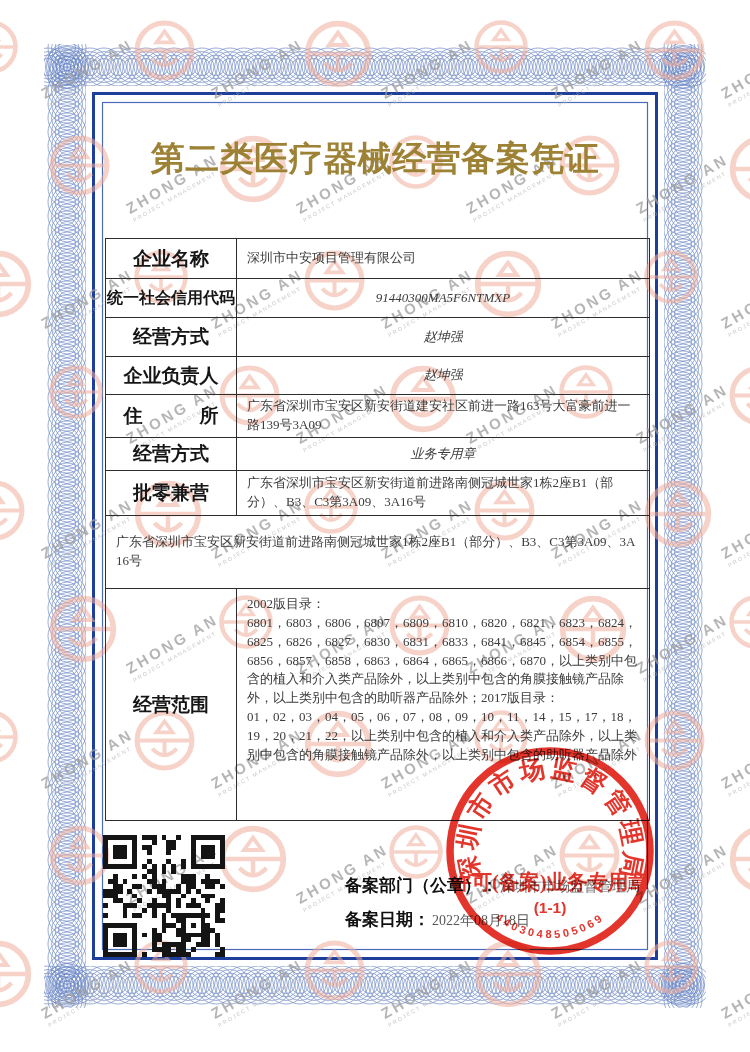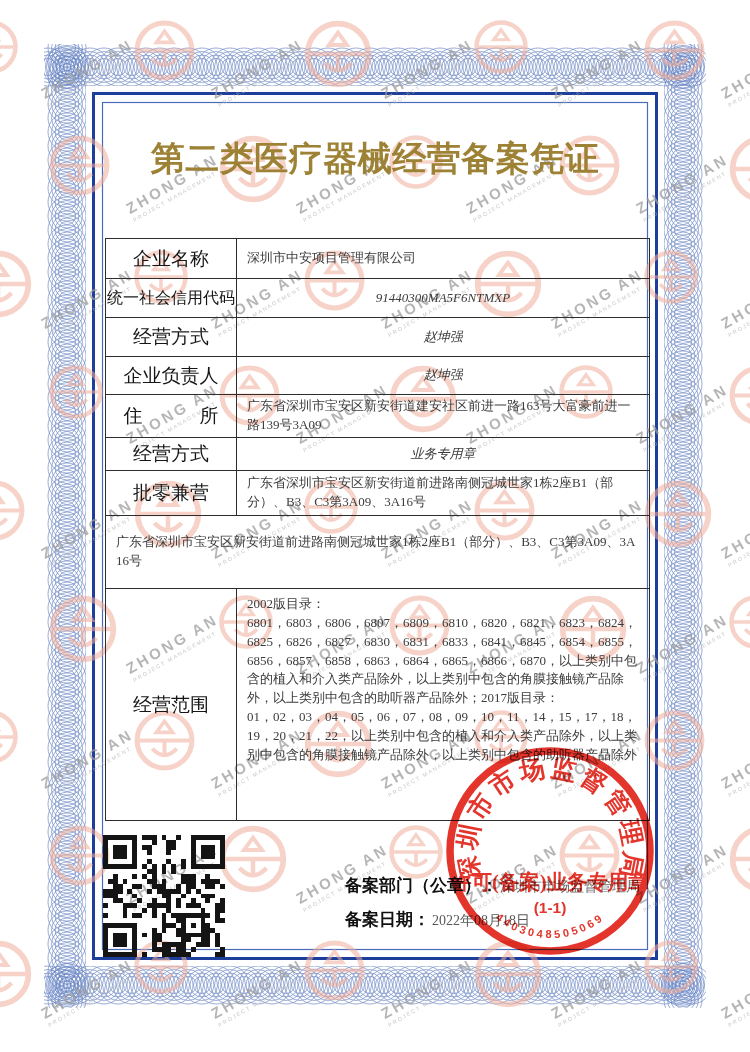--- a/index.html
+++ b/index.html
@@ -22,21 +22,21 @@
          font-size:34px;font-weight:bold;letter-spacing:.5px;}
   .recno{position:absolute;left:155px;top:199px;font-size:16px;font-weight:bold;color:#141414;}
   .recno .val{font-size:14px;font-weight:normal;color:#5b5b5b;margin-left:3px;}
   
   .tbl{position:absolute;left:105px;top:238px;width:545px;border:1.6px solid #2d2d2d;
        box-sizing:border-box;background:transparent;}
   .trow{display:flex;border-top:1.5px solid #2d2d2d;box-sizing:border-box;}
   .trow:first-child{border-top:none;}
   .tlabel{flex:0 0 131px;width:131px;border-right:1.5px solid #2d2d2d;box-sizing:border-box;
           display:flex;align-items:center;justify-content:center;text-align:right;
-          font-size:19px;font-weight:normal;color:#151515;}
+          font-size:19px;font-weight:bold;color:#151515;}
   .tval{flex:1;display:flex;align-items:center;font-size:13px;color:#3b3b3b;line-height:1.45;
         padding:3px 10px;box-sizing:border-box;white-space:pre-line;word-break:break-all;text-align:left;}
   .tval.center{justify-content:center;text-align:center;font-style:italic;}
   .trow:nth-child(1){height:39px}.trow:nth-child(2){height:39px}.trow:nth-child(3){height:39px}
   .trow:nth-child(4){height:38px}.trow:nth-child(5){height:43px}.trow:nth-child(6){height:33px}
   .trow:nth-child(7){height:45px}.trow:nth-child(8){height:73px}.trow:nth-child(9){height:232px}
   .trow:nth-child(2) .tlabel{font-size:16px;}
   .trow:nth-child(9) .tval{align-items:flex-start;padding-top:6px;}
   
   .qr{position:absolute;left:103px;top:835px;width:122px;height:122px;}

